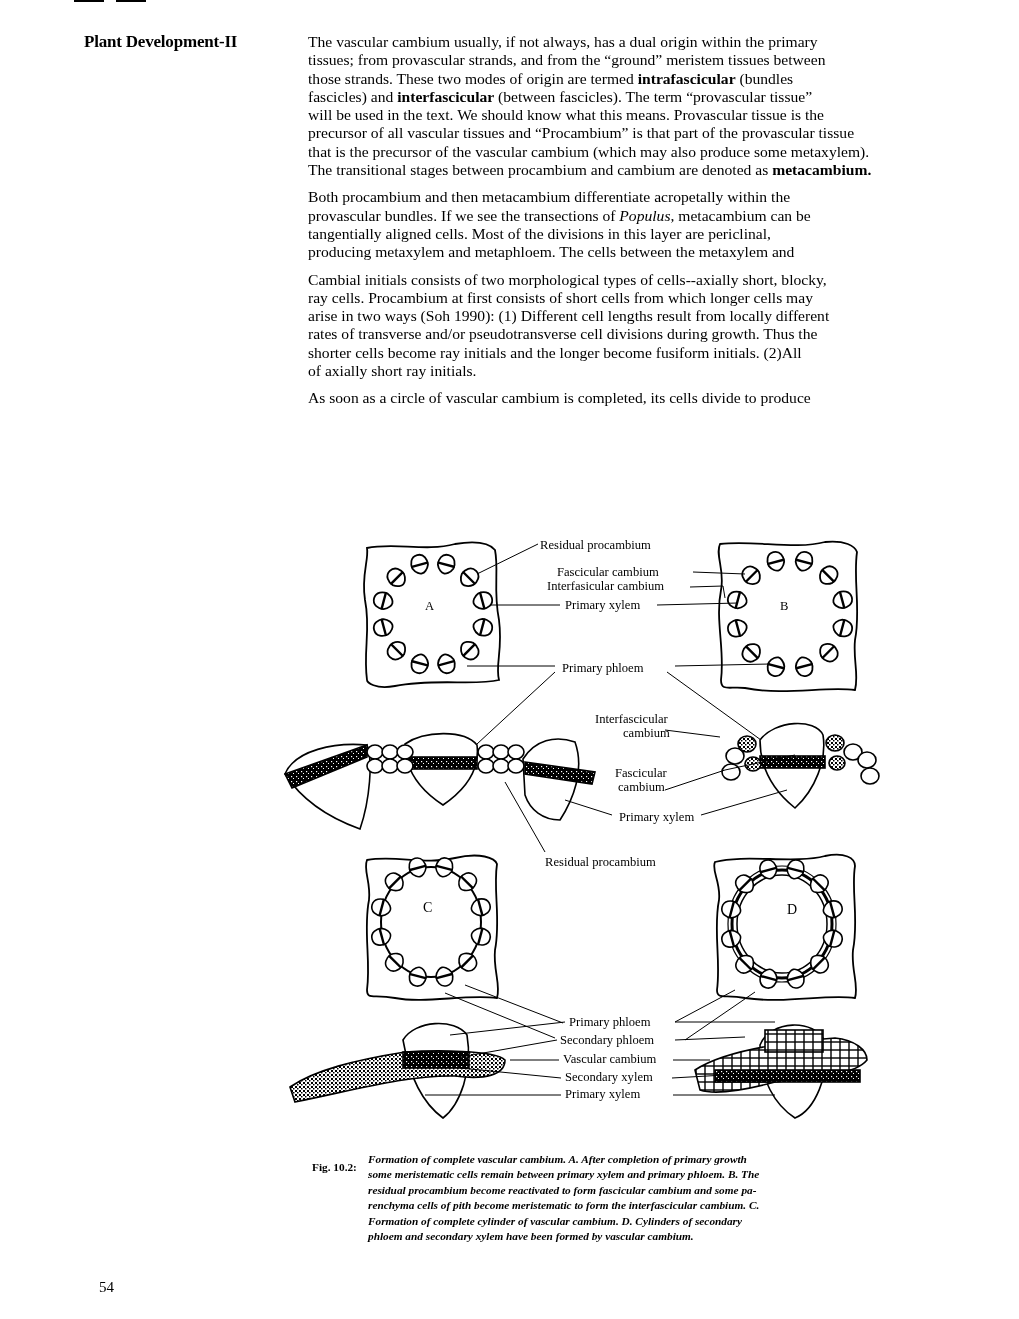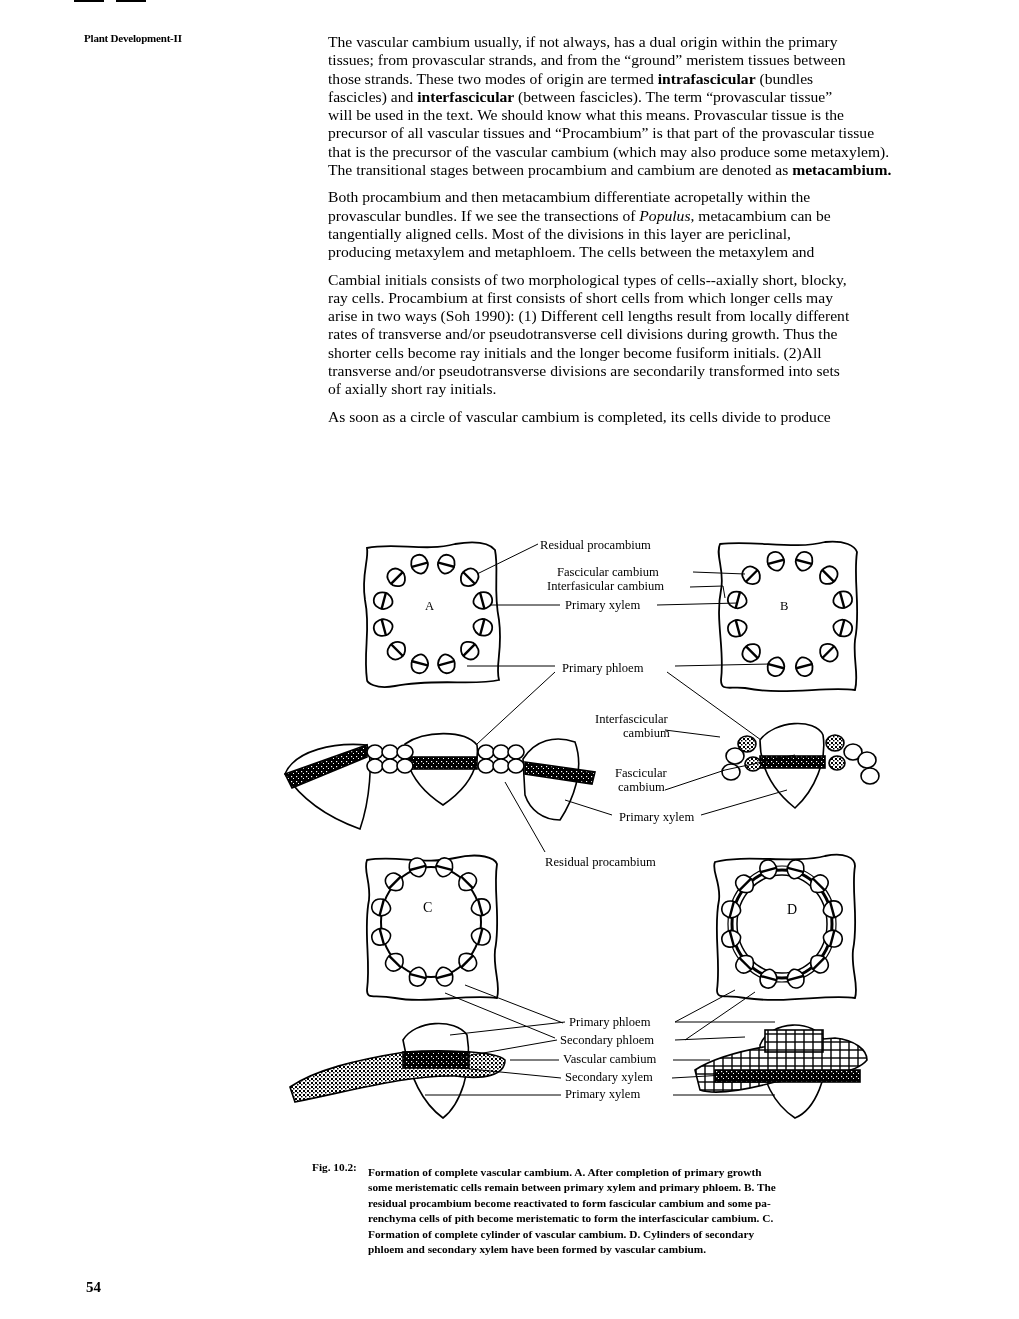--- a/index.html
+++ b/index.html
@@ -1,35 +1,35 @@
 <!DOCTYPE html>
 <html><head>
 <meta charset="utf-8">
 <style>
   html, body { margin: 0; padding: 0; background: #ffffff; }
   body { width: 1019px; height: 1319px; position: relative; overflow: hidden;
          font-family: "Liberation Serif", "DejaVu Serif", serif; color: #000; }
   .top-rule { position: absolute; top: 0; height: 2px; background: #000; }
   #rule1 { left: 74px; width: 30px; }
   #rule2 { left: 116px; width: 30px; }
-  .running-head { position: absolute; left: 84px; top: 32px; font-weight: bold; font-size: 11px; letter-spacing: -0.2px; }
+  .running-head { position: absolute; left: 84px; top: 32px; font-weight: bold; font-size: 17px; letter-spacing: -0.2px; }
   .body-text { position: absolute; left: 308px; width: 620px; font-size: 15.6px; line-height: 18.3px; text-align: left; }
   .para { margin: 0 0 9px 0; }
-  .para .ln { display: block; white-space: nowrap; margin-left: 20px; }
+  .para .ln { display: block; white-space: nowrap; }
   .bold { font-weight: bold; }
   .ital { font-style: italic; }
   #figure { position: absolute; left: 255px; top: 530px; width: 670px; height: 600px; }
   #figure svg { width: 100%; height: 100%; }
   .lbl { font-family: "Liberation Serif", serif; font-size: 12.6px; fill: #000; }
   .lblb { font-family: "Liberation Serif", serif; font-size: 14px; fill: #000; }
   .caption { position: absolute; left: 312px; top: 1152px; width: 615px; font-size: 11.3px; line-height: 15.4px; font-weight: bold; }
   .caption .fig-no { position: absolute; left: 0; top: 8px; }
-  .caption .cap-text { position: absolute; left: 56px; top: 13px; width: 560px; }
+  .caption .cap-text { position: absolute; left: 56px; top: 0; width: 560px; font-style: italic; }
   .caption .ln { display: block; white-space: nowrap; }
-  .page-number { position: absolute; left: 86px; top: 1279px; font-size: 15px; font-weight: bold; }
+  .page-number { position: absolute; left: 99px; top: 1279px; font-size: 15px; font-weight: normal; }
 </style>
 </head>
 <body>
 
 <div class="top-rule" id="rule1"></div>
 <div class="top-rule" id="rule2"></div>
 
 <div class="running-head">Plant Development-II</div>
 
 <div class="body-text" id="body-text" style="top:33px;">
@@ -48,21 +48,20 @@
       <span class="ln"><span>provascular bundles. If we see the transections of </span><span class="ital">Populus</span><span>, metacambium can be</span></span>
       <span class="ln"><span>tangentially aligned cells. Most of the divisions in this layer are periclinal,</span></span>
       <span class="ln"><span>producing metaxylem and metaphloem. The cells between the metaxylem and</span></span>
     </p>
     <p class="para">
       <span class="ln"><span>Cambial initials consists of two morphological types of cells--axially short, blocky,</span></span>
       <span class="ln"><span>ray cells. Procambium at first consists of short cells from which longer cells may</span></span>
       <span class="ln"><span>arise in two ways (Soh 1990): (1) Different cell lengths result from locally different</span></span>
       <span class="ln"><span>rates of transverse and/or pseudotransverse cell divisions during growth. Thus the</span></span>
       <span class="ln"><span>shorter cells become ray initials and the longer become fusiform initials. (2)All</span></span>
-      <span class="ln"><span>transverse and/or pseudotransverse divisions are secondarily transformed into sets</span></span>
       <span class="ln"><span>of axially short ray initials.</span></span>
     </p>
     <p class="para">
       <span class="ln"><span>As soon as a circle of vascular cambium is completed, its cells divide to produce</span></span>
     </p>
   </div>
 
 <div id="figure">
 <svg viewBox="0 0 670 600" xmlns="http://www.w3.org/2000/svg">
   <defs>

